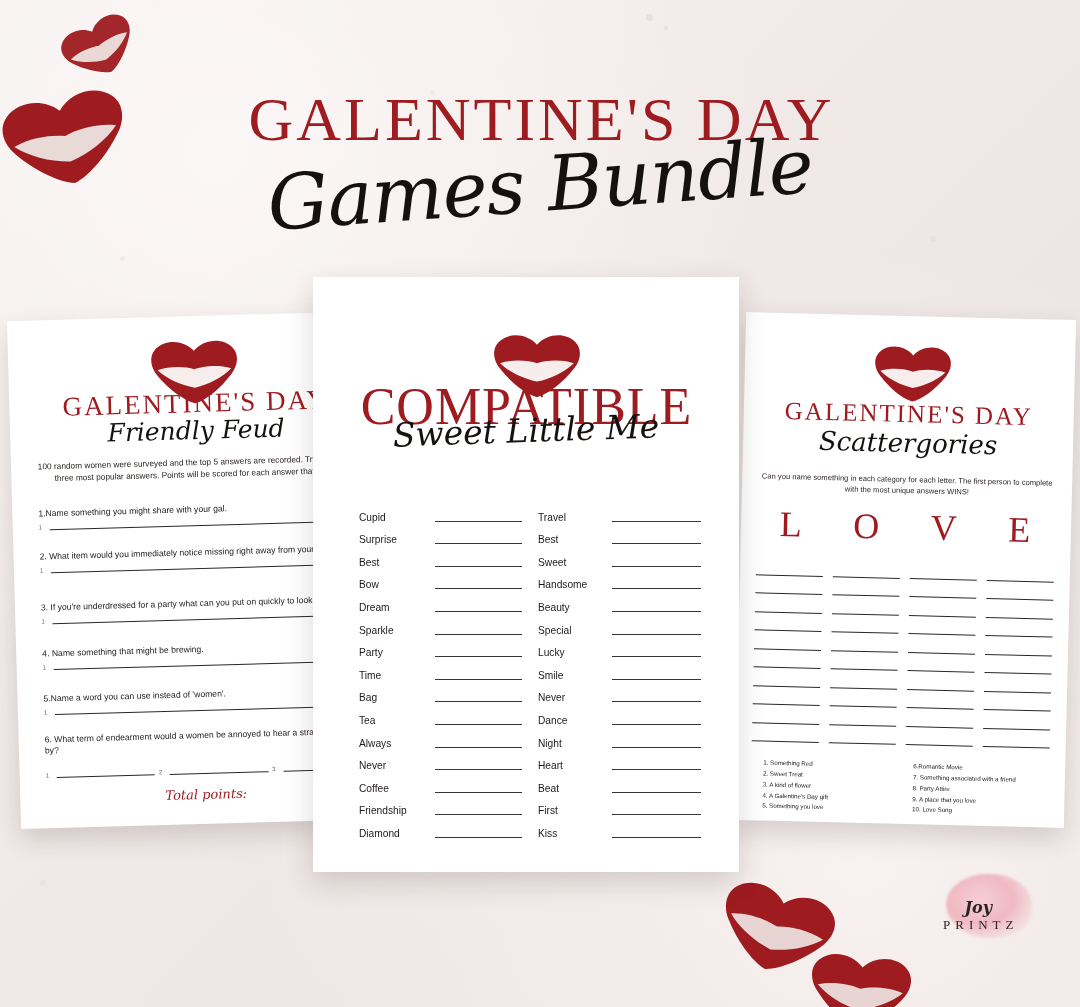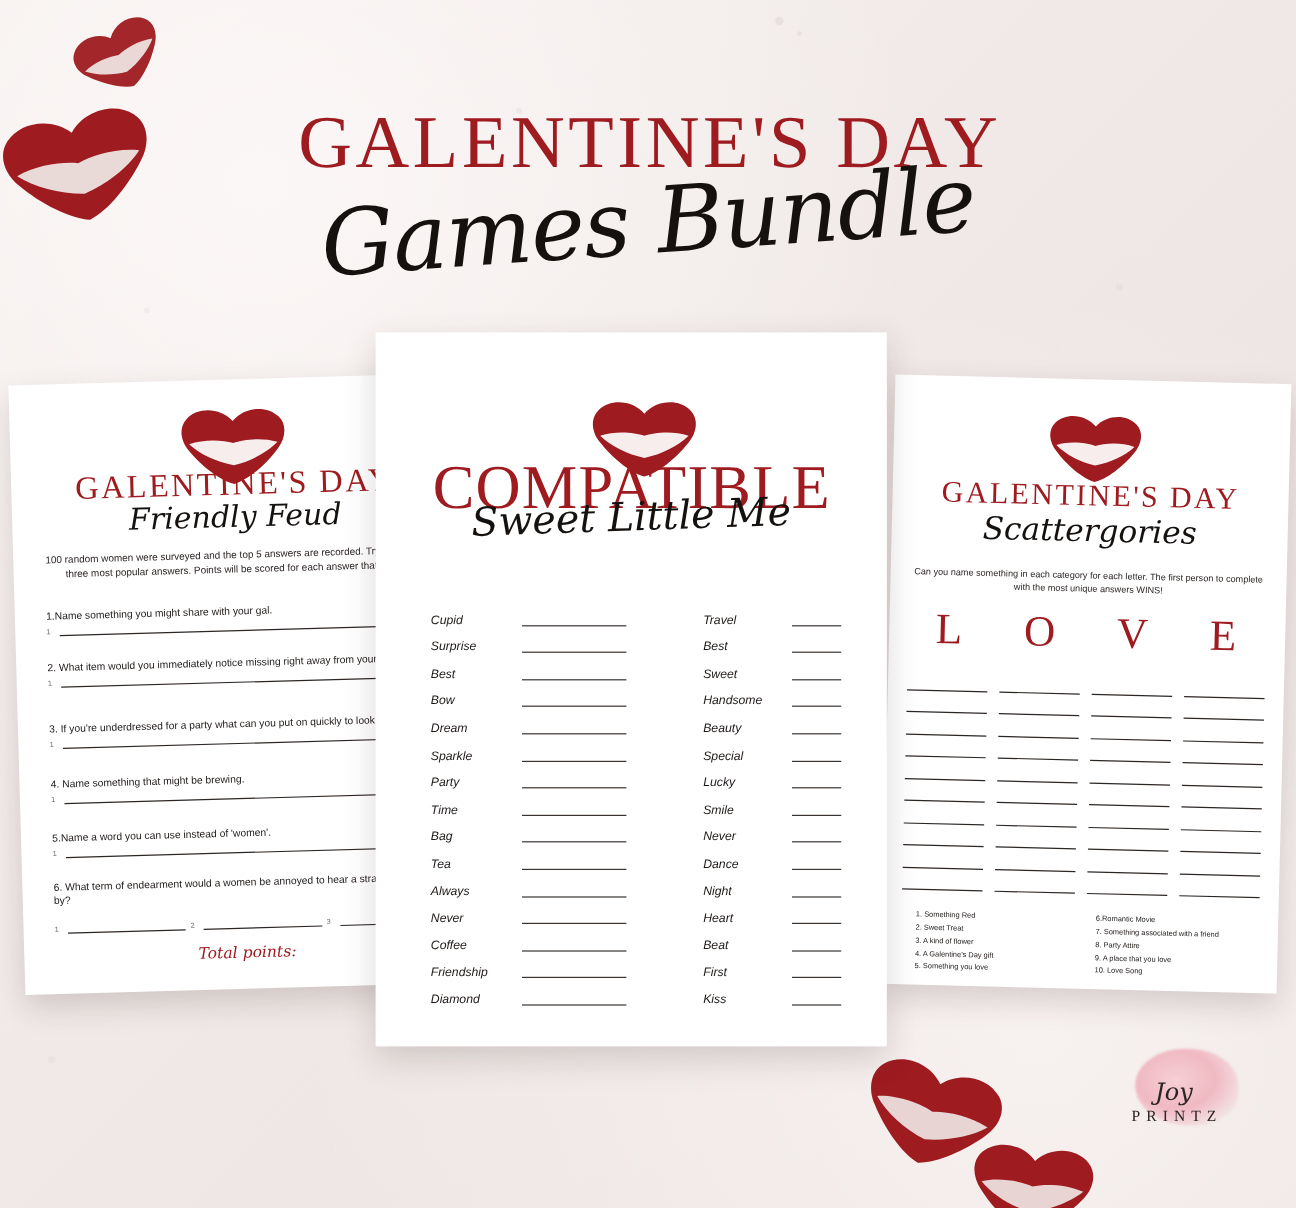--- a/index.html
+++ b/index.html
@@ -162,37 +162,36 @@
   .c-script {
     position: absolute; left: 0; right: 0; top: 134px;
     font-size: 33px; transform: rotate(-2deg);
   }
   .c-sub { position: absolute; left: 34px; right: 34px; top: 188px; font-size: 9.3px; }
   .c-cols {
     position: absolute;
     left: 46px; right: 38px; top: 225px;
     display: flex;
     gap: 16px;
-    font-style: italic;
   }
   .c-col { flex: 1; }
   .c-row {
     display: flex;
     align-items: flex-end;
     gap: 8px;
     height: 22.6px;
   }
   .c-word {
     font-size: 10.2px;
     color: #1e1917;
     white-space: nowrap;
     padding-bottom: 2px;
   }
   .c-left .c-word { width: 68px; }
-  .c-right .c-word { width: 66px; margin-left: 48px; }
+  .c-right .c-word { width: 66px; }
   .c-rule {
     flex: 1;
     border-bottom: 1px solid #3a3431;
     height: 1px;
     margin-bottom: 3px;
   }
 
   
   .r-lips { position: absolute; left: 128px; top: 28px; }
   .r-title { position: absolute; left: 0; right: 0; top: 84px; font-size: 25px; }
@@ -242,22 +241,23 @@
     left: 8px; top: -24px;
     width: 86px; height: 64px;
     background: radial-gradient(ellipse at 40% 40%, #f6cfd4 0%, #f0b9c2 45%, rgba(240,185,194,.25) 75%, rgba(240,185,194,0) 100%);
     border-radius: 50% 50% 45% 55%;
     filter: blur(1px);
   }
   .logo-joy {
     position: relative;
     font-family: "DejaVu Serif", serif;
     font-style: italic;
-    font-size: 20px;
+    font-size: 16px;
     color: #2b2422;
+    font-weight: bold;
   }
   .logo-printz {
     position: relative;
     font-family: "Liberation Serif", serif;
     font-size: 13px;
     letter-spacing: 5px;
     color: #2b2422;
     text-indent: 5px;
   }
 </style>

